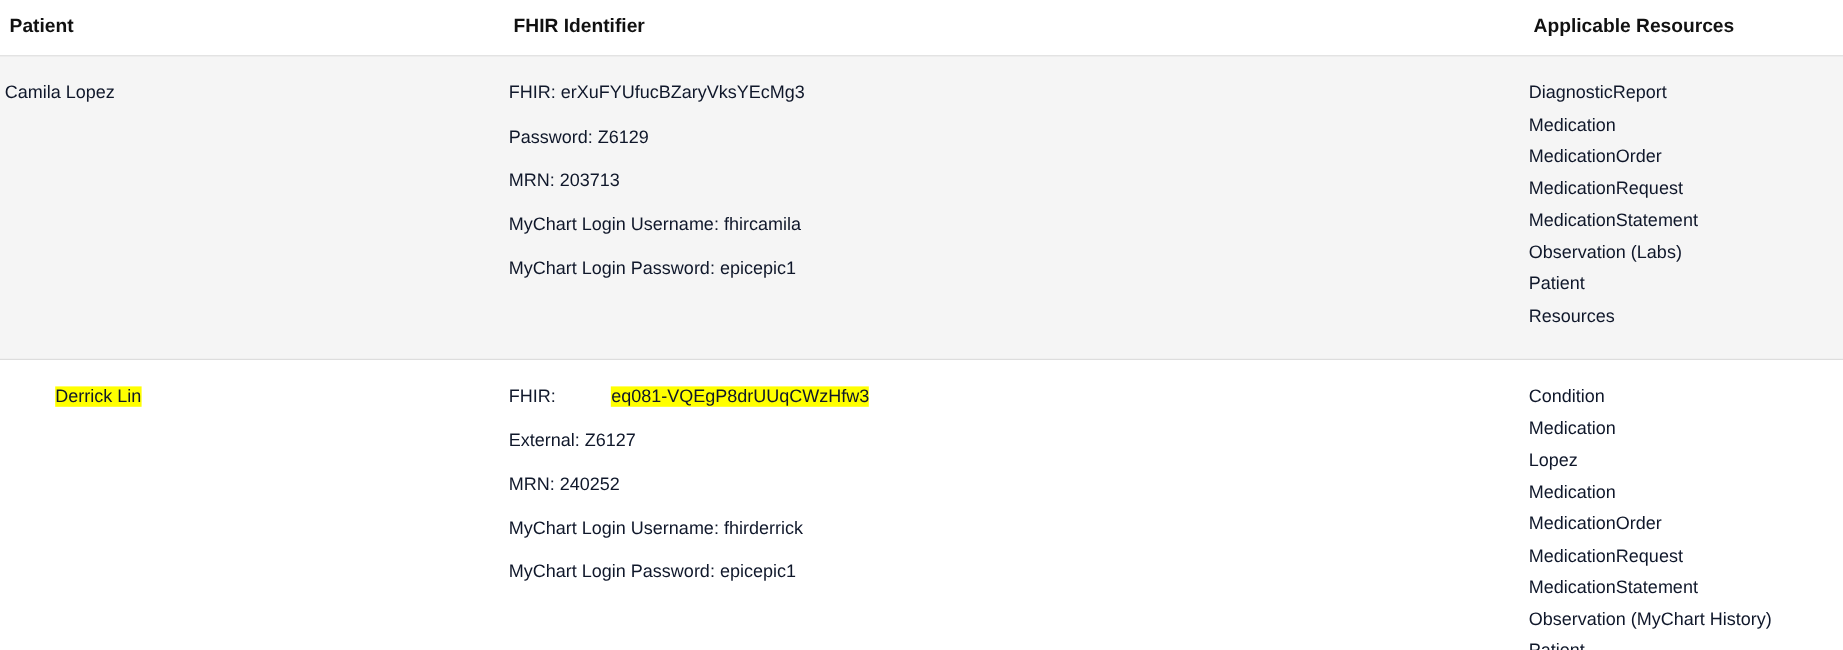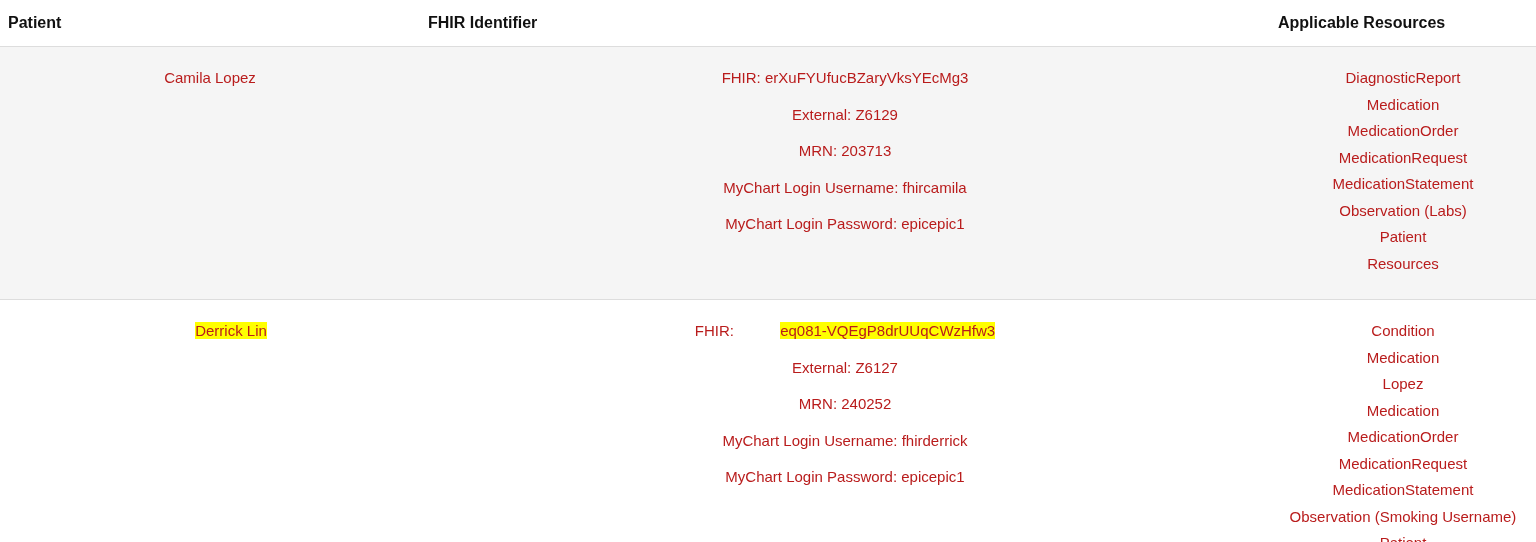--- a/index.html
+++ b/index.html
@@ -17,25 +17,24 @@
     th {
       text-align: left;
       font-weight: 700;
       color: #111;
       padding: 14px 8px 14px 8px;
       border-bottom: 1px solid #ddd;
       font-size: 16px;
     }
     td {
       vertical-align: top;
-      padding: 20px 16px;
+      padding: 20px 4px;
       border-bottom: 1px solid #ddd;
-      color: #b91c1c;
+      color: #0f172a;
       line-height: 1.5;
-      text-align: center;
     }
     tr.row-striped td {
       background: #f5f5f5;
     }
     .col-patient { width: 420px; }
     .col-fhir { width: 850px; }
     .col-resources { width: auto; }
     .id-line { margin-bottom: 14px; }
     .id-line:last-child { margin-bottom: 0; }
     .res-line { margin-bottom: 4px; }
@@ -55,21 +54,21 @@
   <tbody>
 
     <tr class="row-striped">
       <td class="col-patient">
         <span>Camila Lopez</span>
       </td>
       <td class="col-fhir">
         <div class="id-line">
           <span>FHIR: </span><span>erXuFYUfucBZaryVksYEcMg3</span>
         </div>
-        <div class="id-line">External: Z6129</div>
+        <div class="id-line">Password: Z6129</div>
         <div class="id-line">MRN: 203713</div>
         <div class="id-line">MyChart Login Username: fhircamila</div>
         <div class="id-line">MyChart Login Password: epicepic1</div>
       </td>
       <td class="col-resources">
         <div class="res-line">DiagnosticReport</div>
         <div class="res-line">Medication</div>
         <div class="res-line">MedicationOrder</div>
         <div class="res-line">MedicationRequest</div>
         <div class="res-line">MedicationStatement</div>
@@ -93,18 +92,18 @@
         <div class="id-line">MyChart Login Password: epicepic1</div>
       </td>
       <td class="col-resources">
         <div class="res-line">Condition</div>
         <div class="res-line">Medication</div>
         <div class="res-line">Lopez</div>
         <div class="res-line">Medication</div>
         <div class="res-line">MedicationOrder</div>
         <div class="res-line">MedicationRequest</div>
         <div class="res-line">MedicationStatement</div>
-        <div class="res-line">Observation (Smoking Username)</div>
+        <div class="res-line">Observation (MyChart History)</div>
         <div class="res-line">Patient</div>
       </td>
     </tr>
   </tbody>
 </table>
 
 </body></html>

